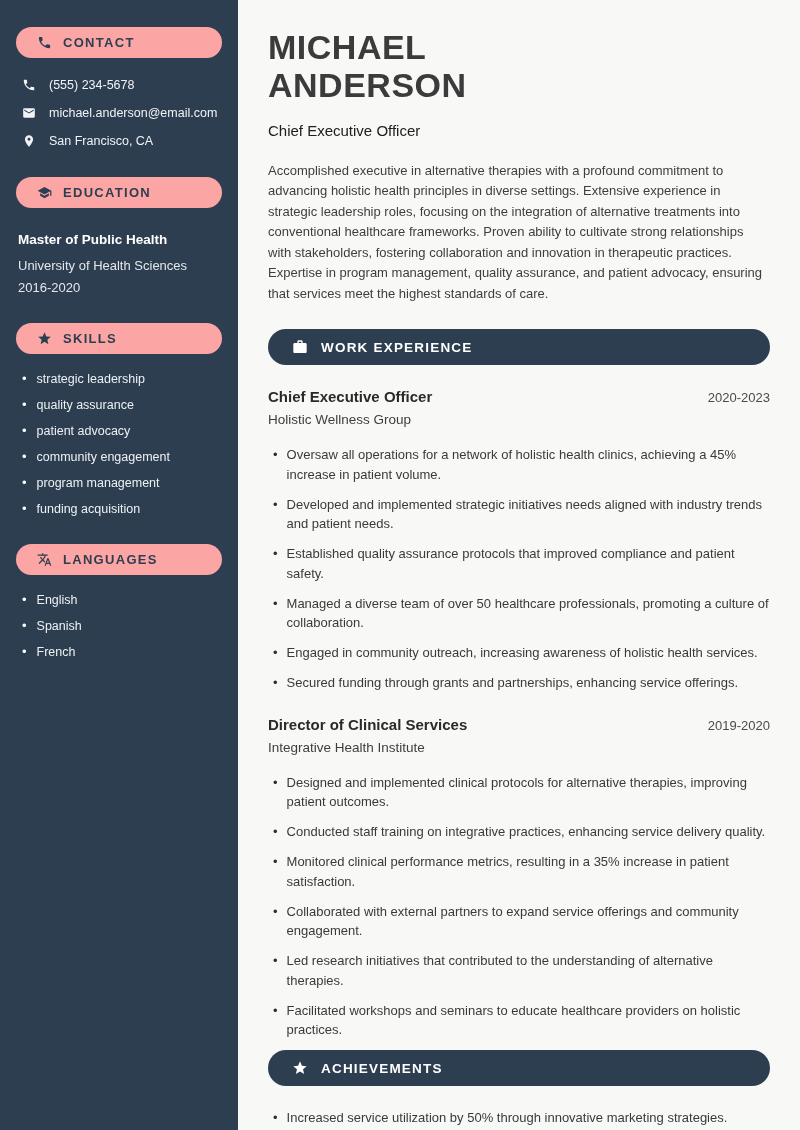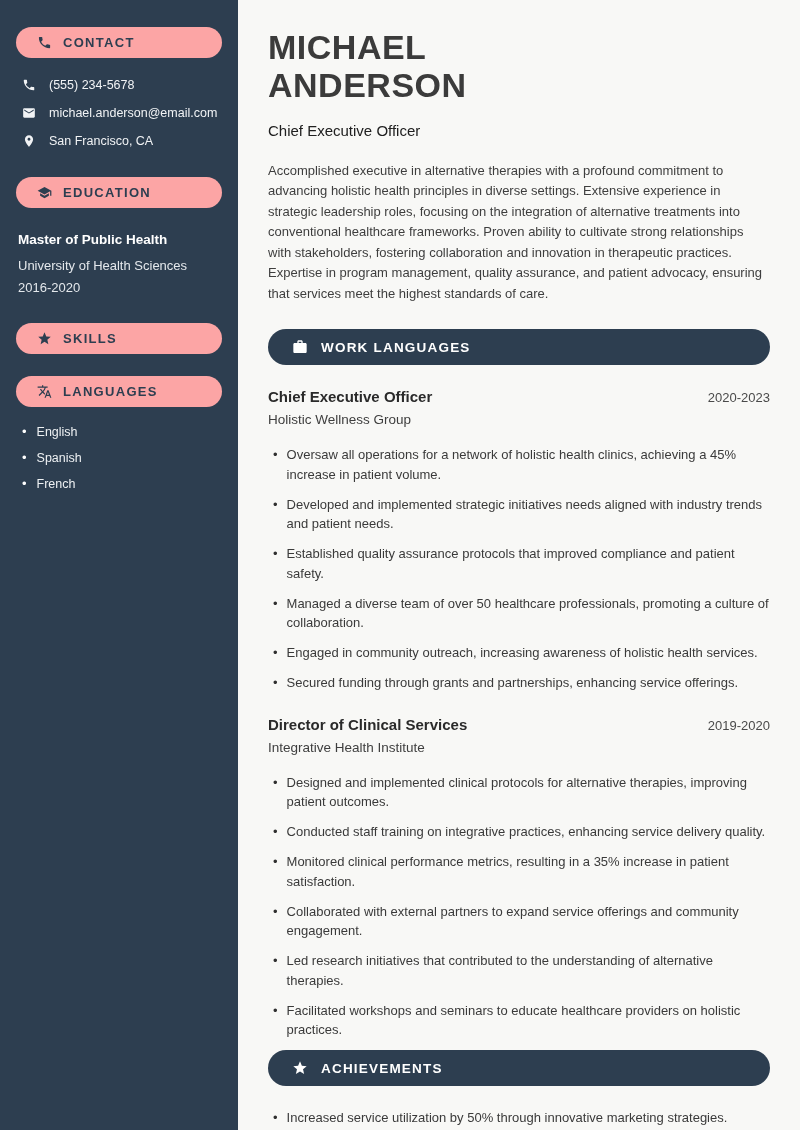--- a/index.html
+++ b/index.html
@@ -152,20 +152,28 @@
 
   <div class="side-section">
     <div class="pill">
       <span class="icon">
         <svg viewBox="0 0 24 24" fill="currentColor">
             <path d="M12 17.27L18.18 21l-1.64-7.03L22 9.24l-7.19-.61L12 2 9.19 8.63 2 9.24l5.46 4.73L5.82 21z"></path>
           </svg>
       </span>
       <span>SKILLS</span>
     </div>
+    <ul class="side-list">
+      <li>strategic leadership</li>
+      <li>quality assurance</li>
+      <li>patient advocacy</li>
+      <li>community engagement</li>
+      <li>program management</li>
+      <li>funding acquisition</li>
+    </ul>
   </div>
 
   <div class="side-section">
     <div class="pill">
       <span class="icon">
         <svg viewBox="0 0 24 24" fill="currentColor">
             <path d="M12.87 15.07l-2.54-2.51.03-.03c1.74-1.94 2.98-4.17 3.71-6.53H17V4h-7V2H8v2H1v1.99h11.17C11.5 7.92 10.44 9.75 9 11.35 8.07 10.32 7.3 9.19 6.69 8h-2c.73 1.63 1.73 3.17 2.98 4.56l-5.09 5.02L4 19l5-5 3.11 3.11.76-2.04zM18.5 10h-2L12 22h2l1.12-3h4.75L21 22h2l-4.5-12zm-2.62 7l1.62-4.33L19.12 17h-3.24z"></path>
           </svg>
       </span>
       <span>LANGUAGES</span>
@@ -185,21 +193,21 @@
   </h1>
   <div class="role-subtitle">Chief Executive Officer</div>
   <p class="summary">Accomplished executive in alternative therapies with a profound commitment to advancing holistic health principles in diverse settings. Extensive experience in strategic leadership roles, focusing on the integration of alternative treatments into conventional healthcare frameworks. Proven ability to cultivate strong relationships with stakeholders, fostering collaboration and innovation in therapeutic practices. Expertise in program management, quality assurance, and patient advocacy, ensuring that services meet the highest standards of care.</p>
 
   <div class="banner">
     <span class="icon">
       <svg viewBox="0 0 24 24" fill="currentColor">
           <path d="M20 6h-4V4c0-1.11-.89-2-2-2h-4c-1.11 0-2 .89-2 2v2H4c-1.11 0-2 .89-2 2v11c0 1.11.89 2 2 2h16c1.11 0 2-.89 2-2V8c0-1.11-.89-2-2-2zm-6 0h-4V4h4v2z"></path>
         </svg>
     </span>
-    <span>WORK LANGUAGES</span>
+    <span>WORK EXPERIENCE</span>
   </div>
 
   <section class="job-block">
     <div class="job-head">
       <span class="job-name">Chief Executive Officer</span>
       <span class="job-dates">2020-2023</span>
     </div>
     <div class="company">Holistic Wellness Group</div>
     <ul class="bullets">
       <li>Oversaw all operations for a network of holistic health clinics, achieving a 45% increase in patient volume.</li>

